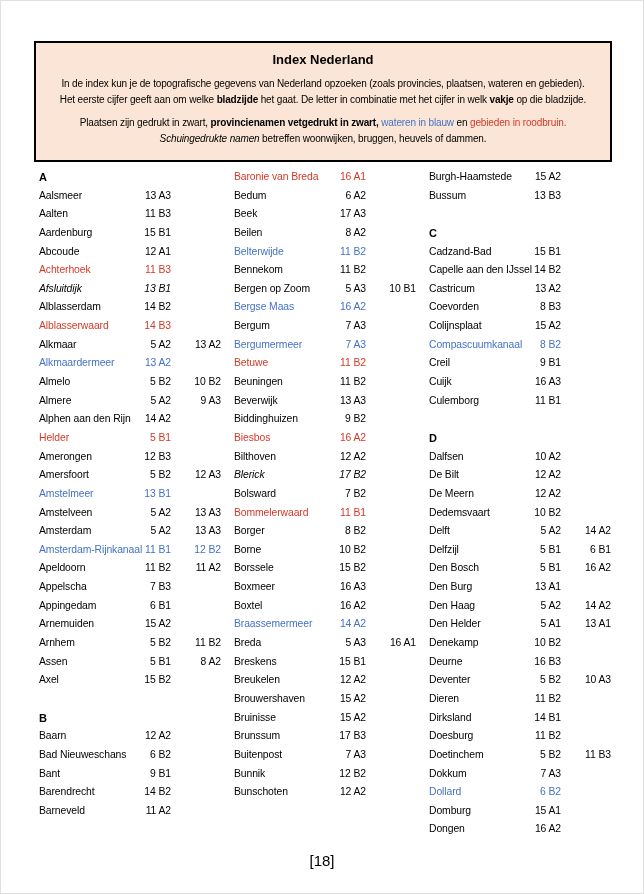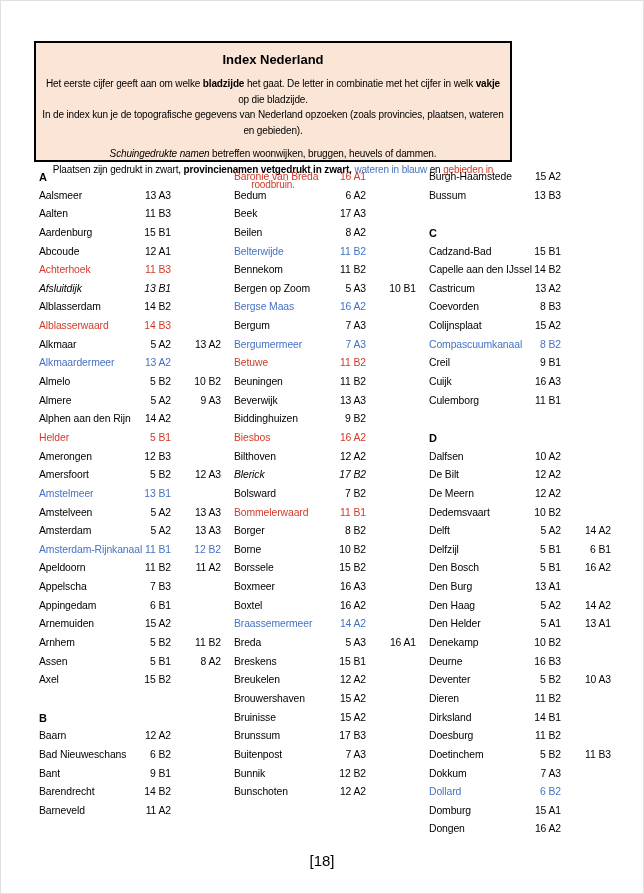--- a/index.html
+++ b/index.html
@@ -2,21 +2,21 @@
 <html style="--blue: #4472c4; --red: #d23a28; --boxbg: #fbe5d6;"><head>
 <meta charset="utf-8">
 <style>
   html,body{margin:0;padding:0;background:#fff;}
   .page{
     position:relative;width:644px;height:894px;background:#ffffff;
     font-family:"Liberation Sans",sans-serif;color:#000;
     border:1px solid #e0e0e0;box-sizing:border-box;overflow:hidden;
   }
   .header-box{
-    position:absolute;left:33px;top:40px;width:478px;height:121px;
+    position:absolute;left:33px;top:40px;width:578px;height:121px;
     background:var(--boxbg,#fbe5d6);border:2px solid #000;box-sizing:border-box;
     text-align:center;
   }
   .header-title{font-size:13px;font-weight:bold;padding-top:9px;}
   .header-para{font-size:10px;line-height:15.5px;letter-spacing:-0.15px;padding:0 6px;}
   .header-para.p1{margin-top:9px;}
   .header-para.p2{margin-top:8px;}
   .header-para .bold{font-weight:bold;}
   .header-para .italic{font-style:italic;}
   .header-para .blue{color:var(--blue,#4472c4);}
@@ -36,26 +36,26 @@
   .footer{position:absolute;left:0;right:0;top:851px;text-align:center;font-size:15px;}
 </style>
 </head>
 <body>
 
 <div class="page">
   <div class="header-box">
     <div class="header-title">Index Nederland</div>
     <div id="intro-paragraphs">
         <div class="header-para p1">
+          <div><span>In de index kun je de topografische gegevens van Nederland opzoeken (zoals provincies, plaatsen, wateren en gebieden).</span></div>
           <div><span>Het eerste cijfer geeft aan om welke </span><span class="bold">bladzijde</span><span> het gaat. De letter in combinatie met het cijfer in welk </span><span class="bold">vakje</span><span> op die bladzijde.</span></div>
-          <div><span>In de index kun je de topografische gegevens van Nederland opzoeken (zoals provincies, plaatsen, wateren en gebieden).</span></div>
         </div>
         <div class="header-para p2">
+          <div><span>Plaatsen zijn gedrukt in zwart, </span><span class="bold">provincienamen vetgedrukt in zwart,</span><span> </span><span class="blue">wateren in blauw</span><span> en </span><span class="red">gebieden in roodbruin.</span></div>
           <div><span class="italic">Schuingedrukte namen</span><span> betreffen woonwijken, bruggen, heuvels of dammen.</span></div>
-          <div><span>Plaatsen zijn gedrukt in zwart, </span><span class="bold">provincienamen vetgedrukt in zwart,</span><span> </span><span class="blue">wateren in blauw</span><span> en </span><span class="red">gebieden in roodbruin.</span></div>
         </div>
       </div>
   </div>
   <div class="index" id="index-columns">
       <div class="col">
         <div class="row letter">
           <span class="name">A</span>
         </div>
         <div class="row">
           <span class="name">Aalsmeer</span>

